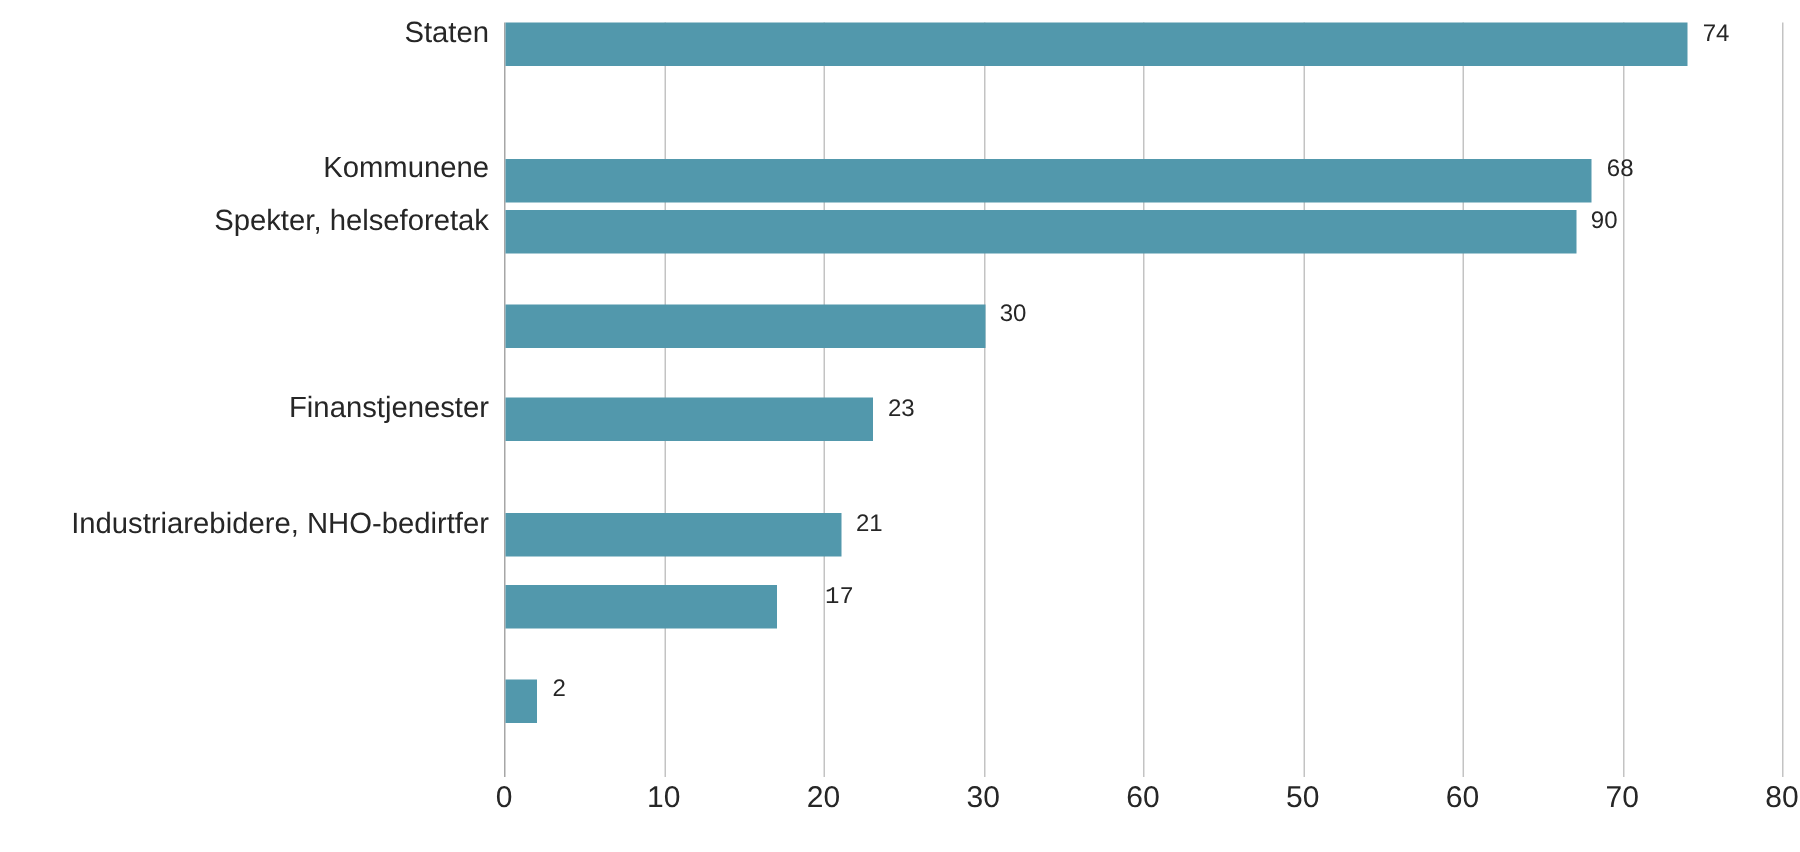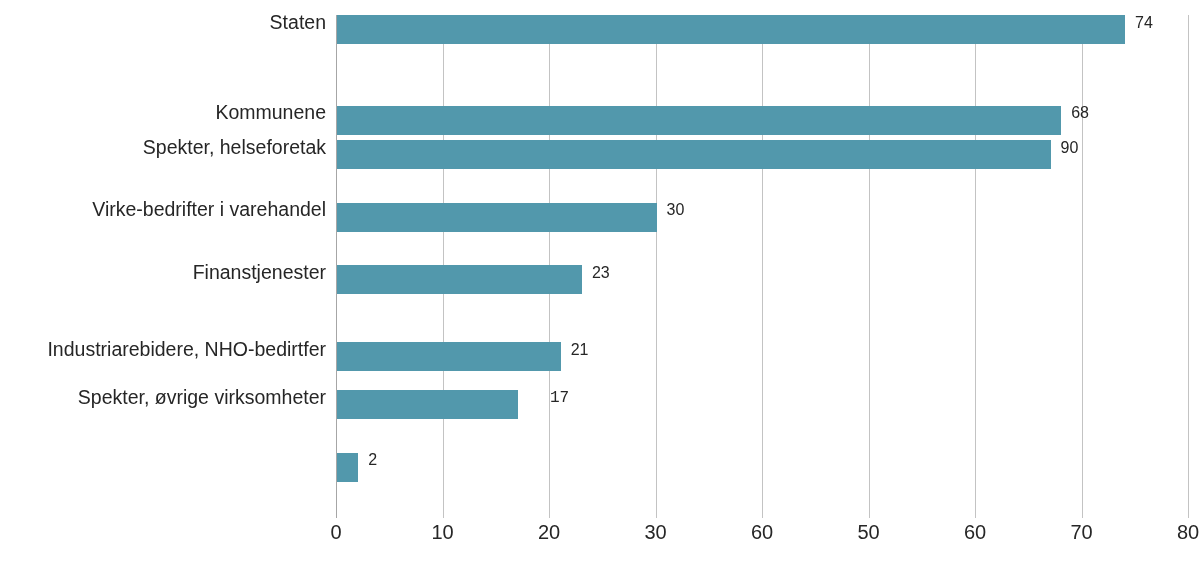--- a/index.html
+++ b/index.html
@@ -123,36 +123,34 @@
         <div class="cat-label">Kommunene</div>
         <div class="bar" style="width: 724.2px; background: rgb(82, 152, 172);"></div>
         <div class="bar-value" style="left: 1071.2px;">68</div>
       </div>
       <div class="bar-row" style="top: 140px;">
         <div class="cat-label">Spekter, helseforetak</div>
         <div class="bar" style="width: 713.55px; background: rgb(82, 152, 172);"></div>
         <div class="bar-value" style="left: 1060.55px;">90</div>
       </div>
       <div class="bar-row" style="top: 202.5px;">
-        <div class="cat-label">Virke-bedrifter i varehandel</div>
         <div class="bar" style="width: 319.5px; background: rgb(82, 152, 172);"></div>
         <div class="bar-value" style="left: 666.5px;">30</div>
       </div>
       <div class="bar-row" style="top: 265px;">
         <div class="cat-label">Finanstjenester</div>
         <div class="bar" style="width: 244.95px; background: rgb(82, 152, 172);"></div>
         <div class="bar-value" style="left: 591.95px;">23</div>
       </div>
       <div class="bar-row" style="top: 342px;">
         <div class="cat-label">Industriarebidere, NHO-bedirtfer</div>
         <div class="bar" style="width: 223.65px; background: rgb(82, 152, 172);"></div>
         <div class="bar-value" style="left: 570.65px;">21</div>
       </div>
       <div class="bar-row" style="top: 390px;">
-        <div class="cat-label">Spekter, øvrige virksomheter</div>
         <div class="bar" style="width: 181.05px; background: rgb(82, 152, 172);"></div>
         <div class="bar-value" style="left: 550px; font-family: Liberation Mono, monospace;">17</div>
       </div>
       <div class="bar-row" style="top: 452.5px;">
         <div class="bar" style="width: 21.3px; background: rgb(82, 152, 172);"></div>
         <div class="bar-value" style="left: 368.3px;">2</div>
       </div>
     </div>
 
 </div>

